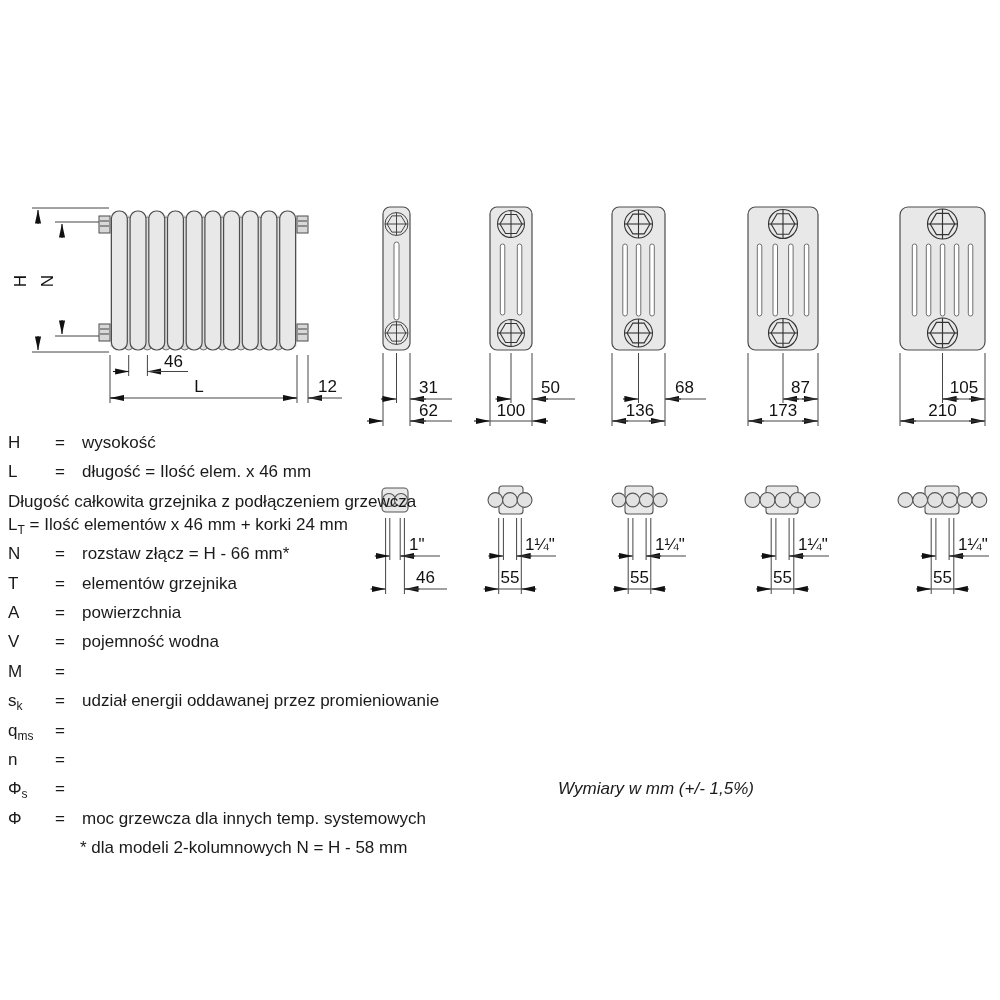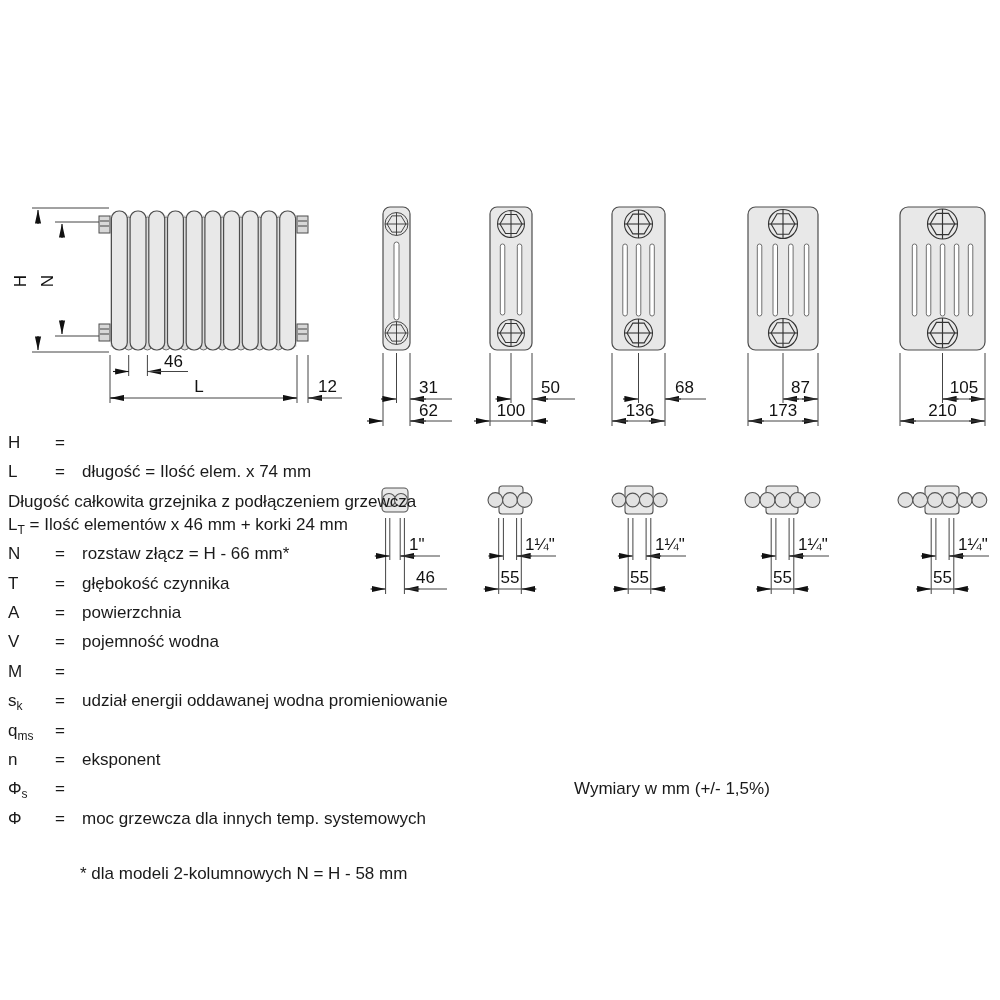--- a/index.html
+++ b/index.html
@@ -16,23 +16,23 @@
   .ext{stroke:#444;stroke-width:1;}
   .dim{stroke:#1a1a1a;stroke-width:1.1;}
   .hubc{fill:#e2e2e2;stroke:#555;stroke-width:1.1;}
   .hub{fill:#e9e9e9;stroke:#555;stroke-width:1.1;}
   #legend{position:absolute;left:8px;top:431px;width:490px;font-size:17px;line-height:23px;}
   .lrow{display:flex;}
   .lsym{width:47px;flex:0 0 47px;}
   .leq{width:27px;flex:0 0 27px;}
   .ltext{flex:1;}
   .lfree{display:block;}
-  .lstar{padding-left:72px;margin-top:26px;}
+  .lstar{padding-left:72px;}
   sub{font-size:12px;}
-  #units{position:absolute;left:574px;top:779px;font-size:17px;}
+  #units{position:absolute;left:558px;top:779px;font-size:17px;font-style:italic;}
 </style>
 </head>
 <body>
 
 <div id="page">
 
 <svg width="1000" height="1000" viewBox="0 0 1000 1000">
   <defs>
     <marker id="tip" viewBox="0 0 14 7" refX="13.6" refY="3.5" markerWidth="14" markerHeight="7" orient="auto" markerUnits="userSpaceOnUse">
       <path d="M0,0.4 L14,3.5 L0,6.6 Z" fill="#111"></path>
@@ -311,68 +311,68 @@
     <line x1="968.8" y1="589" x2="954.3" y2="589" class="dim" marker-end="url(#tip)"></line>
     <line x1="931.2" y1="589" x2="953.8" y2="589" class="ext"></line>
     <text x="942.5" y="583" text-anchor="middle">55</text>
   </g>
 </svg>
 
   <div id="legend">
     <div class="lrow">
       <span class="lsym"><span>H</span><sub></sub></span>
       <span class="leq">=</span>
+      <span class="ltext">wysokość</span>
     </div>
     <div class="lrow">
       <span class="lsym"><span>L</span><sub></sub></span>
       <span class="leq">=</span>
-      <span class="ltext">długość = Ilość elem. x 74 mm</span>
+      <span class="ltext">długość = Ilość elem. x 46 mm</span>
     </div>
     <div class="lrow lfree">Długość całkowita grzejnika z podłączeniem grzewcza</div>
     <div class="lrow lfree">
       <span>L</span><sub>T</sub>
       <span>= Ilość elementów x 46 mm + korki 24 mm</span>
     </div>
     <div class="lrow">
       <span class="lsym"><span>N</span><sub></sub></span>
       <span class="leq">=</span>
       <span class="ltext">rozstaw złącz = H - 66 mm*</span>
     </div>
     <div class="lrow">
       <span class="lsym"><span>T</span><sub></sub></span>
       <span class="leq">=</span>
-      <span class="ltext">głębokość czynnika</span>
+      <span class="ltext">elementów grzejnika</span>
     </div>
     <div class="lrow">
       <span class="lsym"><span>A</span><sub></sub></span>
       <span class="leq">=</span>
       <span class="ltext">powierzchnia</span>
     </div>
     <div class="lrow">
       <span class="lsym"><span>V</span><sub></sub></span>
       <span class="leq">=</span>
       <span class="ltext">pojemność wodna</span>
     </div>
     <div class="lrow">
       <span class="lsym"><span>M</span><sub></sub></span>
       <span class="leq">=</span>
     </div>
     <div class="lrow">
       <span class="lsym"><span>s</span><sub>k</sub></span>
       <span class="leq">=</span>
-      <span class="ltext">udział energii oddawanej wodna promieniowanie</span>
+      <span class="ltext">udział energii oddawanej przez promieniowanie</span>
     </div>
     <div class="lrow">
       <span class="lsym"><span>q</span><sub>ms</sub></span>
       <span class="leq">=</span>
     </div>
     <div class="lrow">
       <span class="lsym"><span>n</span><sub></sub></span>
       <span class="leq">=</span>
-      <span class="ltext">eksponent</span>
     </div>
     <div class="lrow">
       <span class="lsym"><span>Φ</span><sub>s</sub></span>
       <span class="leq">=</span>
     </div>
     <div class="lrow">
       <span class="lsym"><span>Φ</span><sub></sub></span>
       <span class="leq">=</span>
       <span class="ltext">moc grzewcza dla innych temp. systemowych</span>
     </div>

